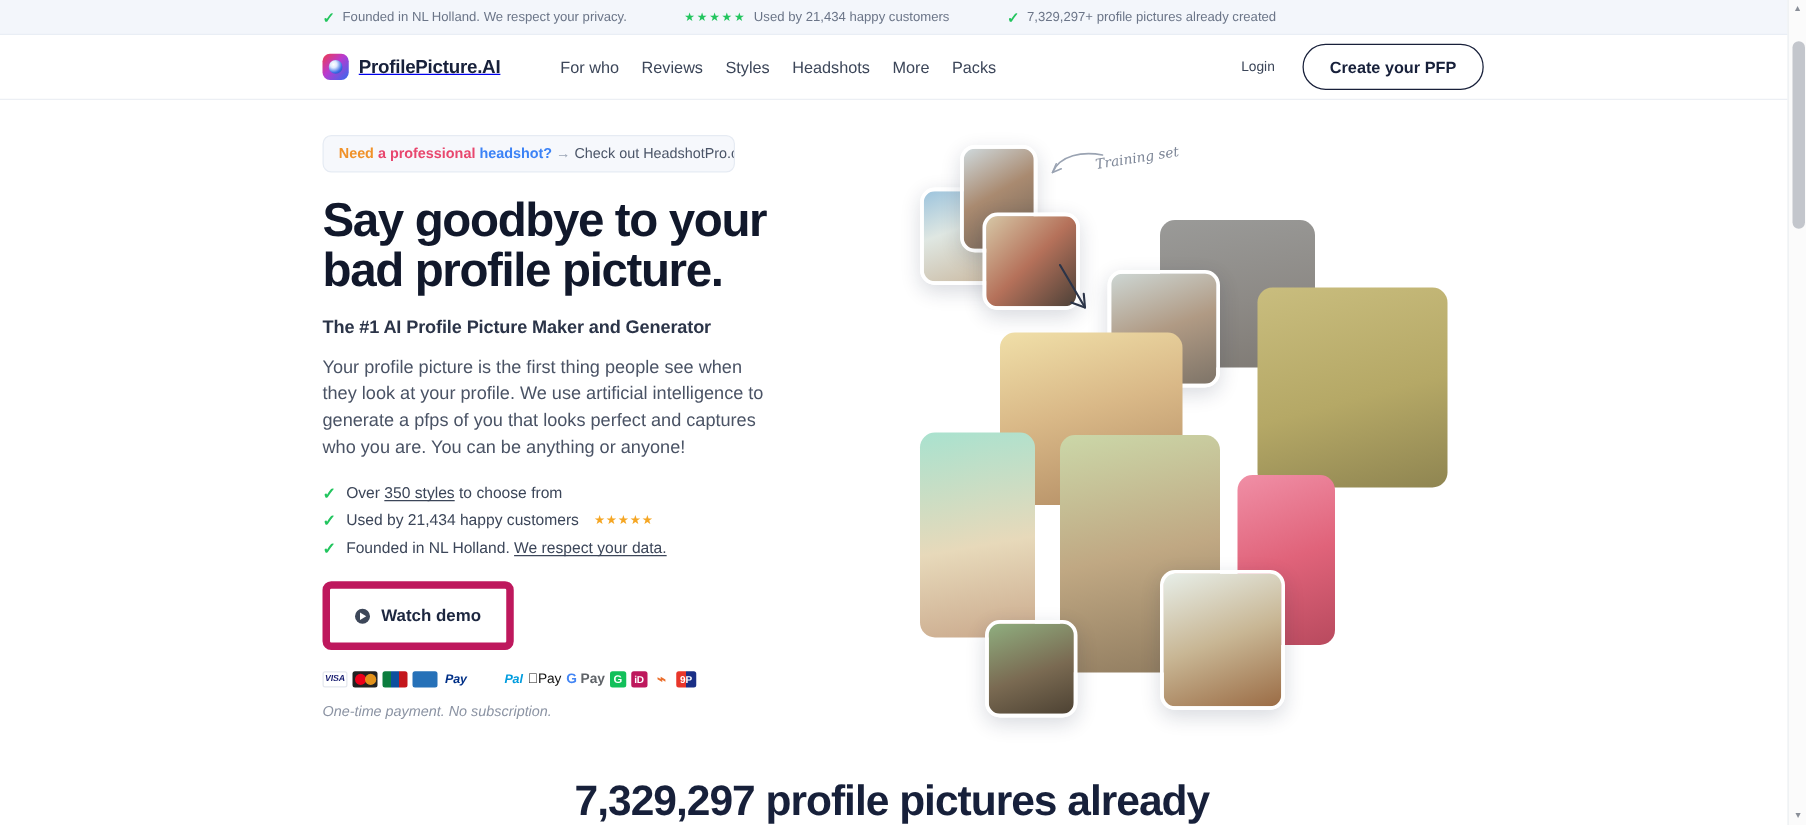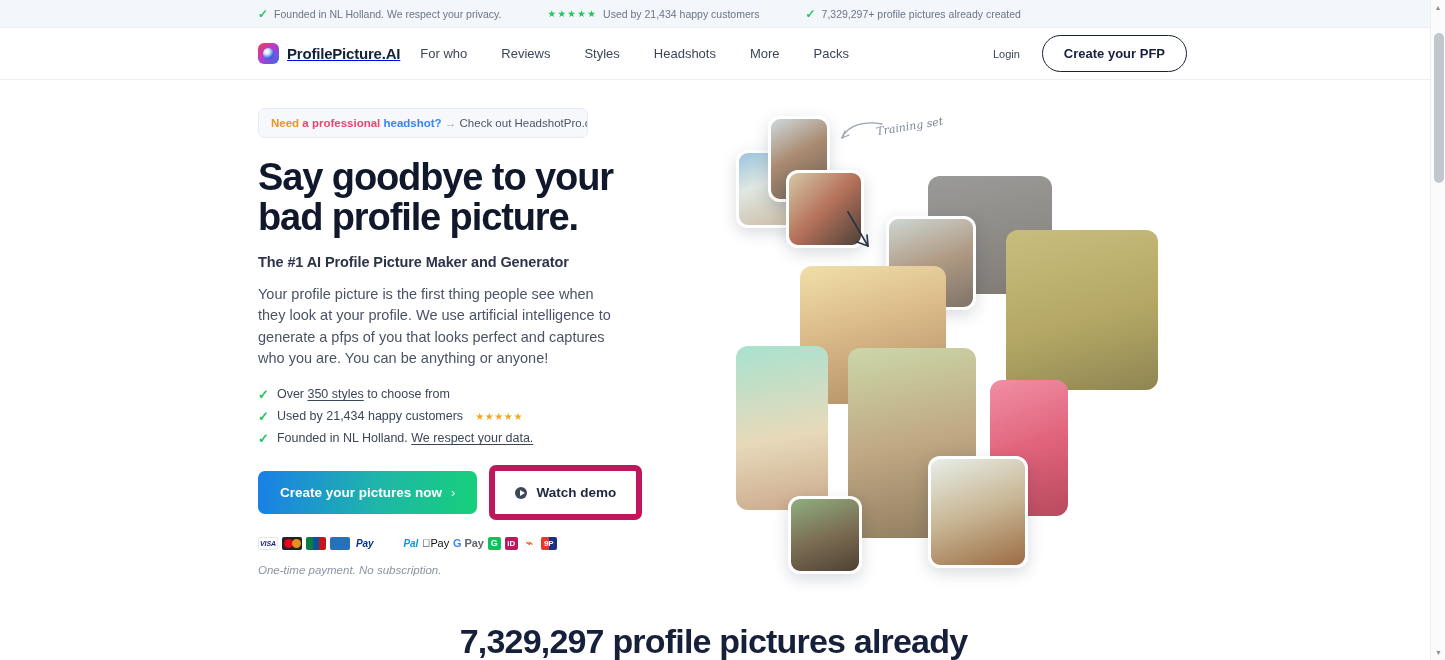--- a/index.html
+++ b/index.html
@@ -54,21 +54,21 @@
     background: linear-gradient(135deg,#ef3b4e 0%, #b93bcf 45%, #2f6bf0 100%);
     display: flex; align-items: center; justify-content: center;
     flex: none;
   }
   .logo-mark .lens {
     width: 11px; height: 11px; border-radius: 50%;
     background: radial-gradient(circle at 35% 32%, #ffffff 0%, #dfe9ff 26%, #3a6de6 64%, #1e3f9c 100%);
   }
   .brand-text { font-size: 15px; font-weight: 700; color: #17203a; letter-spacing: -0.2px; }
 
-  .nav-links { display: flex; align-items: center; gap: 34px; margin-left: 20px; }
+  .nav-links { display: flex; align-items: center; gap: 18px; margin-left: 48px; }
   .nav-link {
     font-size: 13px; color: #3c4659; text-decoration: none; white-space: nowrap;
   }
   .nav-right { margin-left: auto; display: flex; align-items: center; gap: 22px; }
   .login-link { font-size: 11px; color: #3c4659; text-decoration: none; }
   .pfp-btn {
     border: 1.4px solid #18203a;
     border-radius: 24px;
     padding: 10px 21px;
     font-size: 13px; font-weight: 700; color: #17203a;
@@ -301,24 +301,20 @@
           <span>Used by 21,434 happy customers</span>
           <span class="feat-stars">★★★★★</span>
         </div>
         <div class="feat">
           <span class="tick">✓</span>
           <span><span>Founded in NL Holland. </span><u>We respect your data.</u></span>
         </div>
       </div>
 
       <div class="cta-row">
-        <button class="cta-primary">
-          <span>Create your pictures now</span>
-          <span class="chev">›</span>
-        </button>
         <button class="cta-secondary">
           <span class="play-ic"></span>
           <span>Watch demo</span>
         </button>
       </div>
 
       <div class="pay-row">
         <span class="pay pay-visa">VISA</span>
         <span class="pay pay-mc">
             <i class="a"></i>

